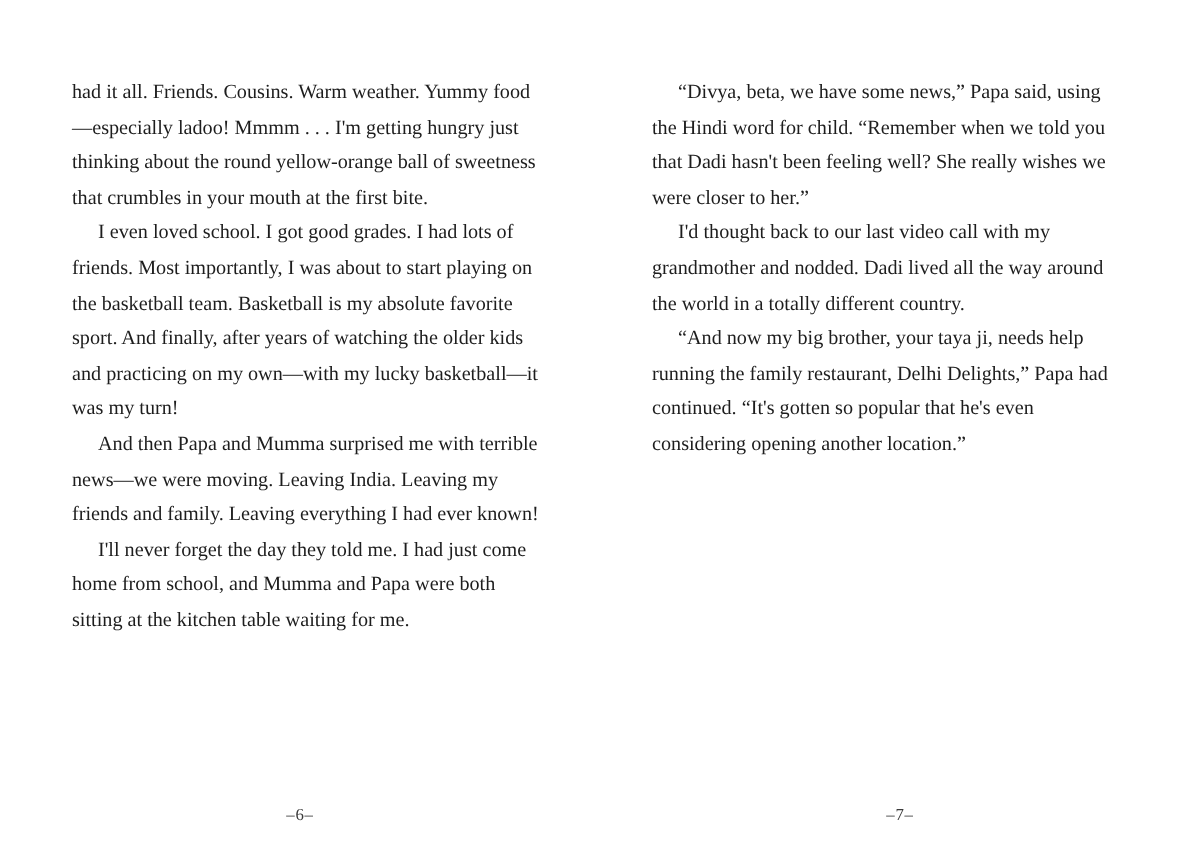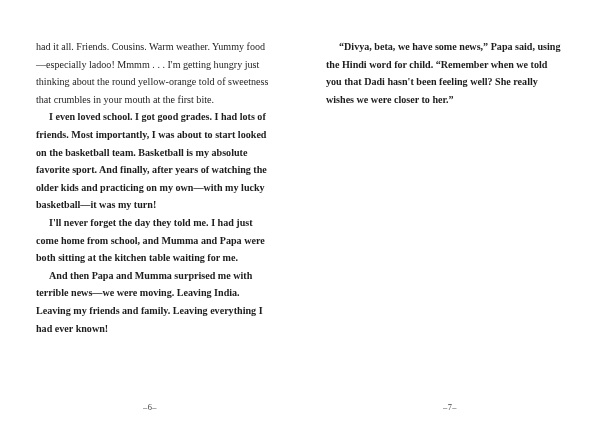--- a/index.html
+++ b/index.html
@@ -38,48 +38,49 @@
     line-height: 17.6px;
     text-align: left;
     color: #1d1d1d;
   }
   .para {
     margin: 0;
     text-indent: 0;
   }
   .para.indented {
     text-indent: 13px;
-    font-weight: bold;
   }
   .folio {
     position: absolute;
     bottom: 16px;
     left: 0;
     width: 100%;
     text-align: center;
     font-size: 8.4px;
     color: #3a3a3a;
     letter-spacing: 0.4px;
   }
 </style>
 </head>
 <body>
 
 <div class="spread">
 
   <div class="page page-left">
     <div class="textblock">
-      <p class="para">had it all. Friends. Cousins. Warm weather. Yummy food—especially ladoo! Mmmm . . . I'm getting hungry just thinking about the round yellow-orange told of sweetness that crumbles in your mouth at the first bite.</p>
-      <p class="para indented">I even loved school. I got good grades. I had lots of friends. Most importantly, I was about to start looked on the basketball team. Basketball is my absolute favorite sport. And finally, after years of watching the older kids and practicing on my own—with my lucky basketball—it was my turn!</p>
+      <p class="para">had it all. Friends. Cousins. Warm weather. Yummy food—especially ladoo! Mmmm . . . I'm getting hungry just thinking about the round yellow-orange ball of sweetness that crumbles in your mouth at the first bite.</p>
+      <p class="para indented">I even loved school. I got good grades. I had lots of friends. Most importantly, I was about to start playing on the basketball team. Basketball is my absolute favorite sport. And finally, after years of watching the older kids and practicing on my own—with my lucky basketball—it was my turn!</p>
+      <p class="para indented">And then Papa and Mumma surprised me with terrible news—we were moving. Leaving India. Leaving my friends and family. Leaving everything I had ever known!</p>
       <p class="para indented">I'll never forget the day they told me. I had just come home from school, and Mumma and Papa were both sitting at the kitchen table waiting for me.</p>
-      <p class="para indented">And then Papa and Mumma surprised me with terrible news—we were moving. Leaving India. Leaving my friends and family. Leaving everything I had ever known!</p>
     </div>
     <div class="folio">–6–</div>
   </div>
 
   <div class="page page-right">
     <div class="textblock">
       <p class="para indented">“Divya, beta, we have some news,” Papa said, using the Hindi word for child. “Remember when we told you that Dadi hasn't been feeling well? She really wishes we were closer to her.”</p>
+      <p class="para indented">I'd thought back to our last video call with my grandmother and nodded. Dadi lived all the way around the world in a totally different country.</p>
+      <p class="para indented">“And now my big brother, your taya ji, needs help running the family restaurant, Delhi Delights,” Papa had continued. “It's gotten so popular that he's even considering opening another location.”</p>
     </div>
     <div class="folio">–7–</div>
   </div>
 
 </div>
 
 </body></html>

